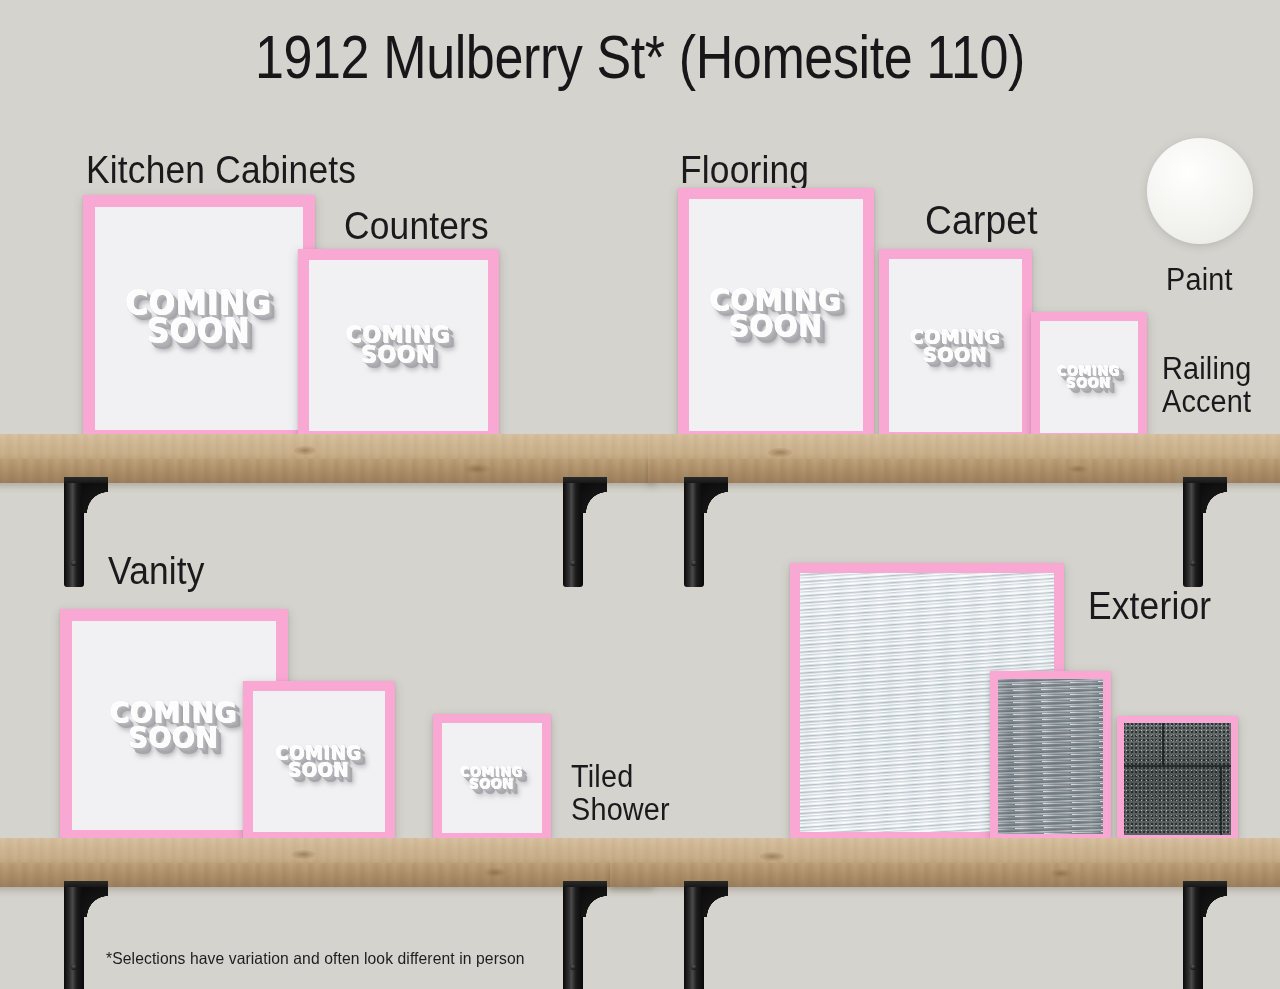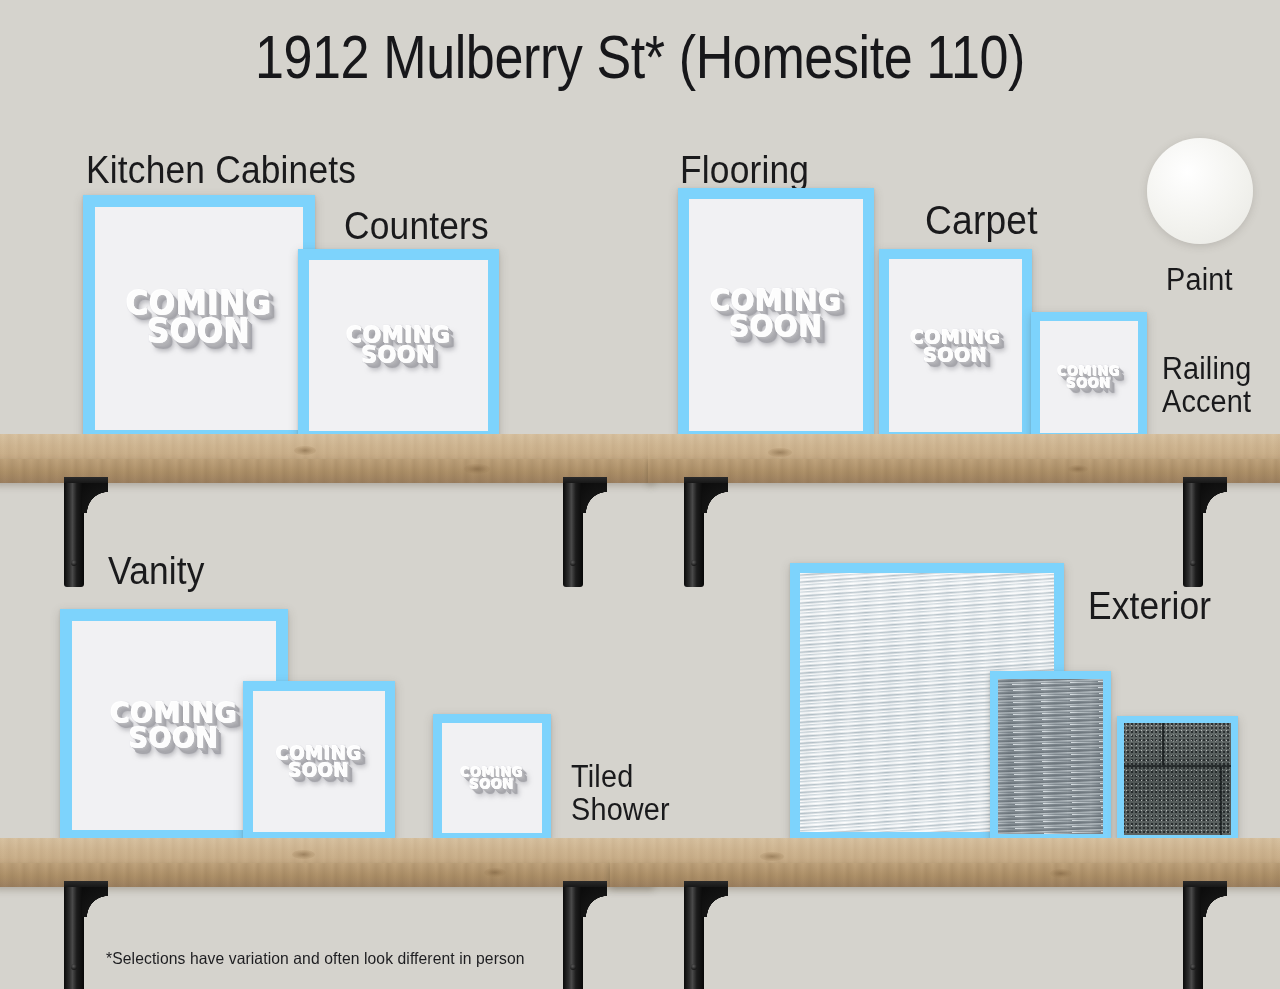--- a/index.html
+++ b/index.html
@@ -25,21 +25,21 @@
   
   .label{
     position:absolute;color:#1a1a1c;font-weight:400;
     font-family:"Liberation Sans","DejaVu Sans",sans-serif;
     letter-spacing:.2px;white-space:pre-line;line-height:1.06;
     transform:scaleX(.93);transform-origin:0 50%;
   }
 
   
   .card{
-    position:absolute;background:#7dd3fc;
+    position:absolute;background:#f9a8d4;
     box-shadow:0 3px 9px rgba(80,78,72,.26), 0 1px 2px rgba(80,78,72,.18);
     box-sizing:border-box;
   }
   .card .inner{
     width:100%;height:100%;background:#f1f1f3;
     position:relative;overflow:hidden;
     display:flex;align-items:center;justify-content:center;
   }
 
   

